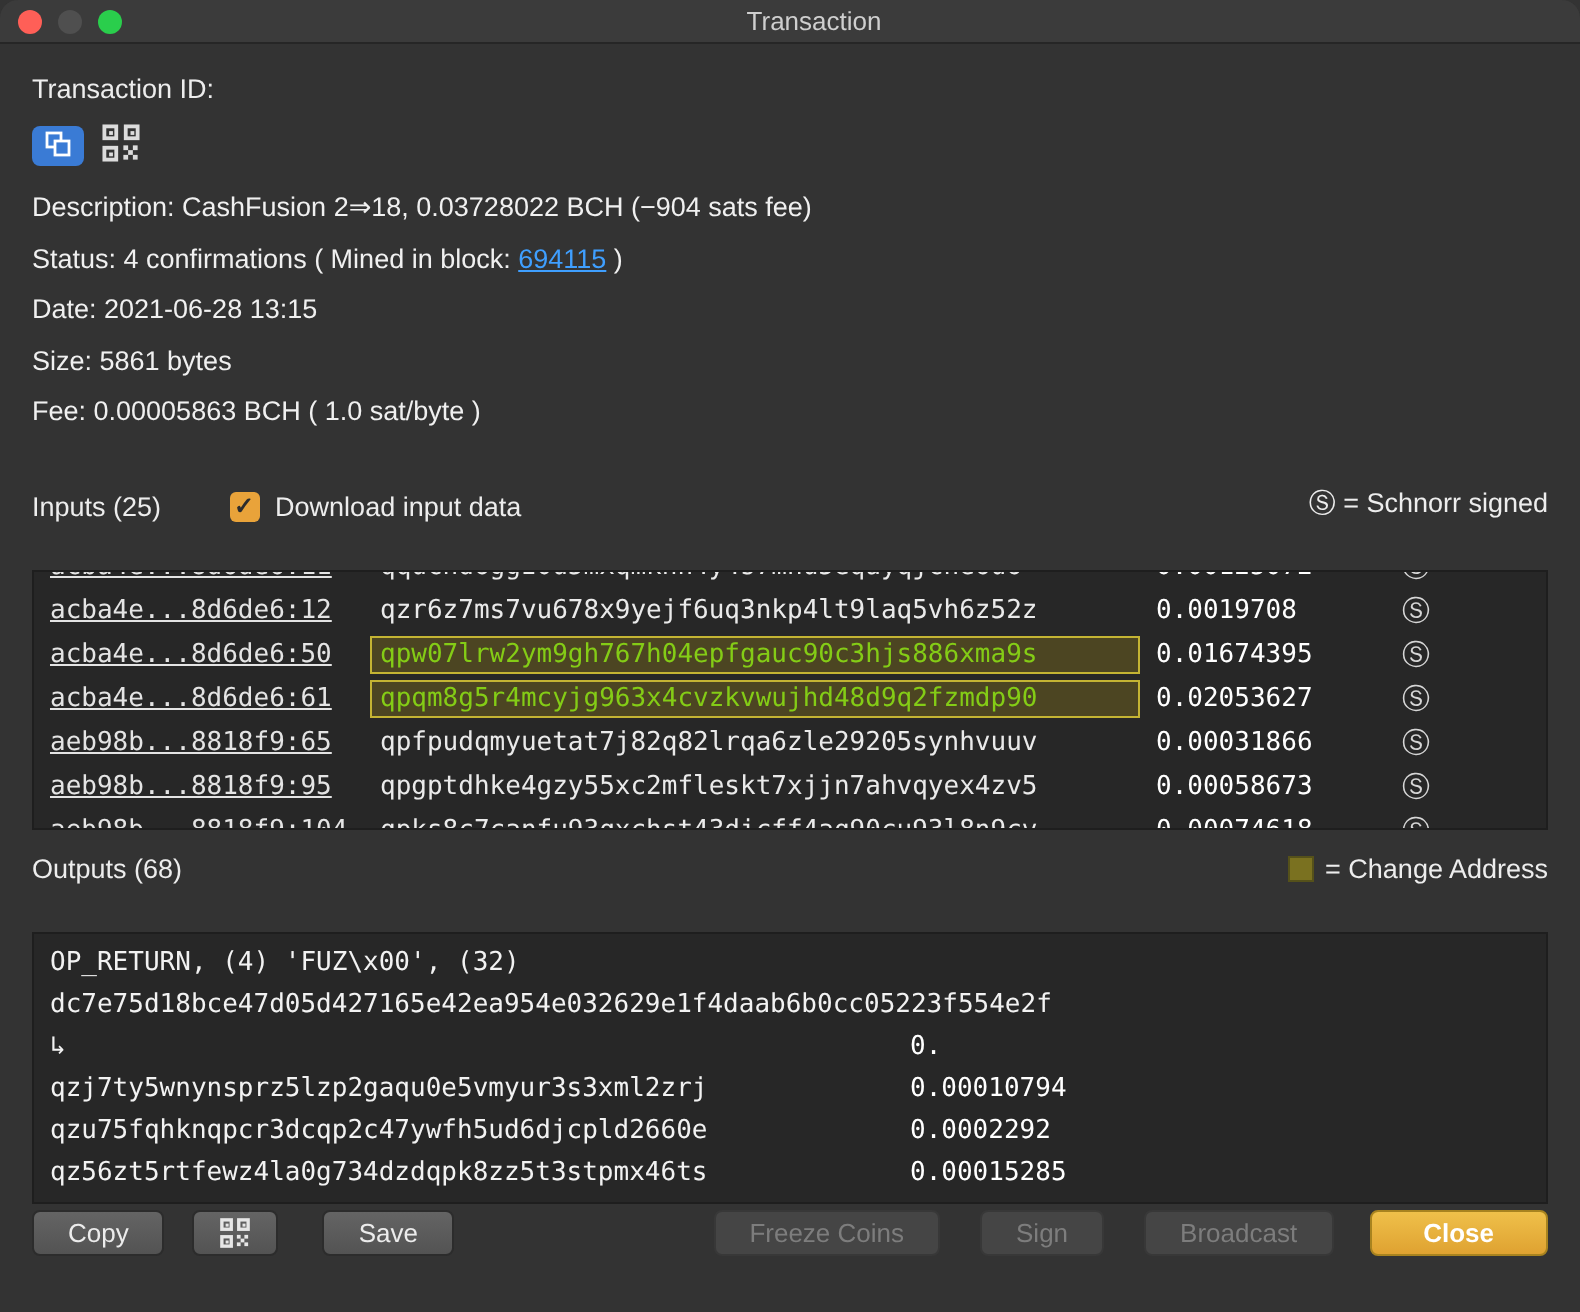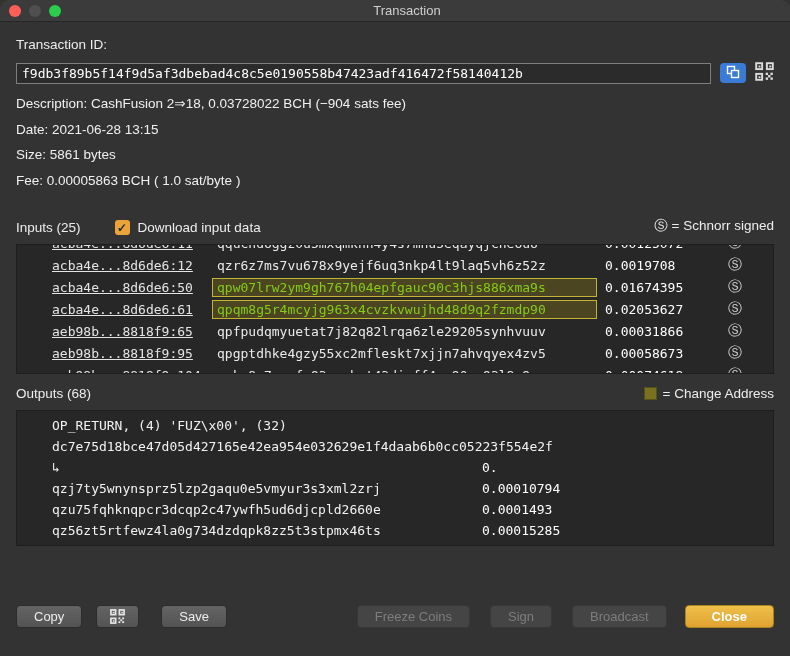--- a/index.html
+++ b/index.html
@@ -54,22 +54,22 @@
     color: #2c2c2c; font-size: 12px; font-weight: bold; line-height: 1;
   }
   .legend-right { margin-left: auto; font-size: 13.5px; }
   .change-swatch {
     display: inline-block; width: 13px; height: 13px; background: #7a7120;
     border: 1px solid #55511a; vertical-align: -2px; margin-right: 6px;
   }
 
   
   .list {
-    margin-top: 9px; background: #272727; border: 1px solid #1e1e1e;
-    overflow: hidden; font-family: "DejaVu Sans Mono", monospace; font-size: 13px; padding-left: 27px;
+    margin-top: 24px; background: #272727; border: 1px solid #1e1e1e;
+    overflow: hidden; font-family: "DejaVu Sans Mono", monospace; font-size: 13px;
   }
   .inputs-list { height: 130px; }
   .inputs-list .list-inner { margin-top: -13px; }
   .outputs-list { height: 136px; }
   .outputs-list .list-inner { padding-top: 4px; }
 
   .in-row { height: 22px; display: flex; align-items: center; padding-left: 8px; white-space: pre; }
   .cell-txref { width: 160px; text-decoration: underline; color: #e4e4e4; cursor: pointer; flex-shrink: 0; }
   .cell-addr { width: 385px; flex-shrink: 0; color: #eaeaea; padding: 1px 4px; border: 1px solid transparent; }
   .cell-addr.change { background: #4c4522; border: 1px solid #c4b433; color: #84cc16; }
@@ -110,21 +110,20 @@
       <span class="light minimize"></span>
       <span class="light green"></span>
     </div>
     <div class="title">Transaction</div>
   </div>
 
   <div class="content">
 
     <div class="txid-label">Transaction ID:</div>
     <div class="txid-row">
-      <input class="txid-input" readonly="" value="f9db3f89b5f14f9d5af3dbebad4c8c5e0190558b47423adf416472f58140412b" style="">
       <button class="icon-btn copy-btn">
         <span>
           <svg viewBox="0 0 14 14" width="14" height="14">
             <rect x="1.5" y="1.5" width="7" height="7" fill="none" stroke="#ffffff" stroke-width="1.4"></rect>
             <rect x="5.5" y="5.5" width="7" height="7" fill="#3a7bd5" stroke="#ffffff" stroke-width="1.4"></rect>
           </svg>
         </span>
       </button>
       <button class="icon-btn">
         <span>
@@ -144,20 +143,21 @@
               <rect x="9" y="13" width="2" height="2"></rect>
               <rect x="13" y="13" width="2" height="2"></rect>
             </g>
           </svg>
         </span>
       </button>
     </div>
 
     <div class="details">
       <div class="line">Description: CashFusion 2⇒18, 0.03728022 BCH (−904 sats fee)</div>
+      <div class="line"><span>Status: 4 confirmations  ( Mined in block: </span><span class="block-link">694115</span><span> )</span></div>
       <div class="line">Date: 2021-06-28 13:15</div>
       <div class="line">Size: 5861 bytes</div>
       <div class="line">Fee: 0.00005863 BCH ( 1.0 sat/byte )</div>
     </div>
 
     <div class="section-header inputs-header">
       <span>Inputs (25)</span>
       <span class="checkbox-wrap">
         <span class="checkbox">✓</span>
         <span>Download input data</span>
@@ -230,21 +230,21 @@
           <div class="out-row">
     <span class="out-text">↳</span>
     <span class="out-amount">0.</span>
   </div>
           <div class="out-row">
     <span class="out-text">qzj7ty5wnynsprz5lzp2gaqu0e5vmyur3s3xml2zrj</span>
     <span class="out-amount">0.00010794</span>
   </div>
           <div class="out-row">
     <span class="out-text">qzu75fqhknqpcr3dcqp2c47ywfh5ud6djcpld2660e</span>
-    <span class="out-amount">0.0001493</span>
+    <span class="out-amount">0.0002292</span>
   </div>
           <div class="out-row">
     <span class="out-text">qz56zt5rtfewz4la0g734dzdqpk8zz5t3stpmx46ts</span>
     <span class="out-amount">0.00015285</span>
   </div>
           <div class="out-row">
     <span class="out-text">qqwju0l34vxw5fpvdzqf675lwf6wzvmnvslj2ql4w</span>
     <span class="out-amount">0.00015535</span>
   </div>
         </div>

